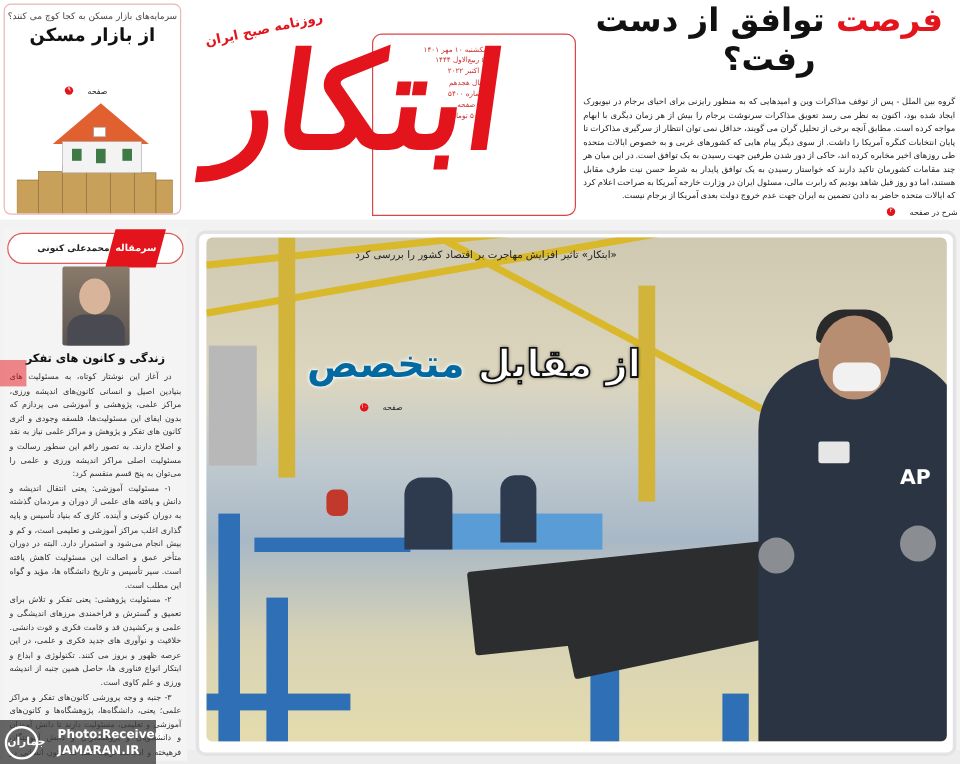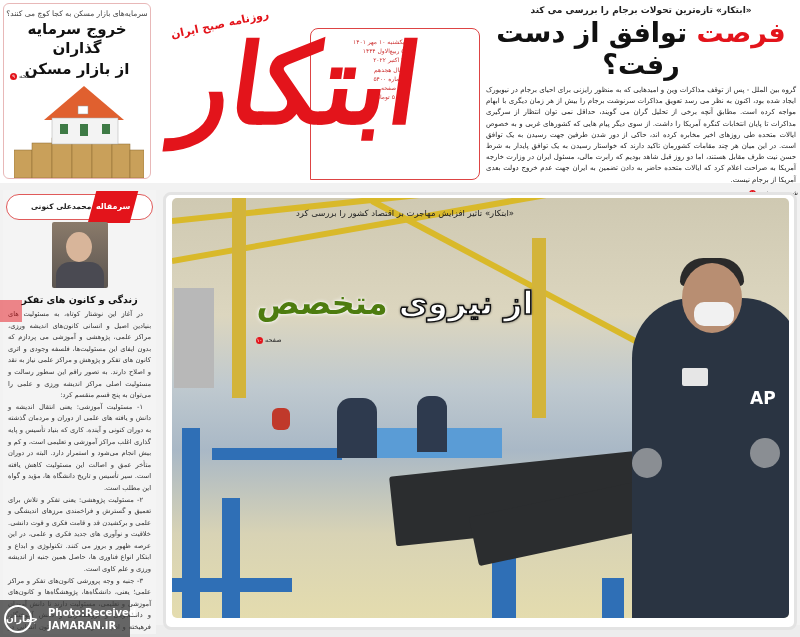--- a/index.html
+++ b/index.html
@@ -14,21 +14,21 @@
   
   .topband { position: absolute; left: 0; top: 0; width: 800px; height: 183px; background: #ffffff; }
 
   
   .promo {
     position: absolute; left: 3px; top: 3px; width: 148px; height: 176px;
     border: 1.5px solid #e8b8b8; border-radius: 6px; background: #fff; overflow: hidden;
   }
   .promo .kicker { direction: rtl; text-align: center; font-size: 7.5px; color: #444; margin-top: 5px; }
   .promo .title { direction: rtl; text-align: center; font-size: 15px; font-weight: bold; color: #111; line-height: 19px; margin-top: 2px; }
-  .page-ref { direction: rtl; display: flex; align-items: flex-end; gap: 2px; font-size: 6.5px; color: #222; }
+  .page-ref { direction: rtl; display: flex; align-items: flex-start; gap: 12px; font-size: 6.5px; color: #222; margin-left: 44px; }
   .page-ref .dot { width: 7px; height: 7px; border-radius: 50%; background: #e3141b; color: #fff; font-size: 5px; text-align: center; line-height: 7px; }
   .promo .page-ref { position: absolute; left: 6px; top: 68px; }
   .house { position: absolute; left: 10px; top: 74px; width: 130px; height: 100px; }
 
   
   .masthead { position: absolute; left: 160px; top: 0; width: 320px; height: 183px; }
   .logo-text {
     position: absolute; left: 18px; top: 10px;
     font-family: "DejaVu Serif", serif; font-size: 110px; font-weight: bold; color: #e3141b;
     direction: rtl; line-height: 150px; letter-spacing: -6px; transform: skewX(-8deg);
@@ -41,21 +41,21 @@
     border-bottom-right-radius: 8px;
   }
   .datebox ul { list-style: none; position: absolute; left: 42px; top: 8px; direction: rtl; text-align: right; }
   .datebox li { font-size: 6px; color: #c33; line-height: 9.2px; }
 
   
   .lead { position: absolute; left: 484px; top: 0; width: 314px; height: 183px; direction: rtl; }
   .lead .kicker { text-align: center; font-size: 9px; font-weight: bold; color: #222; margin-top: 5px; }
   .lead .headline { text-align: center; font-size: 27px; font-weight: bold; color: #111; margin-top: 2px; line-height: 32px; }
   .lead .headline .red { color: #e3141b; }
-  .lead .body { font-size: 7px; color: #222; line-height: 11.2px; text-align: justify; margin-top: 4px; padding: 0 2px; }
+  .lead .body { font-size: 7px; color: #222; line-height: 11.2px; text-align: justify; margin-top: 14px; padding: 0 2px; font-family: Liberation Serif, serif; }
   .lead .page-ref { margin-top: 3px; }
 
   
   .editorial { position: absolute; left: 3px; top: 190px; width: 153px; height: 444px; background: #f4f4f4; overflow: hidden; }
   .ed-banner { position: relative; height: 26px; margin: 4px 3px 0 3px; border: 1.3px solid #e05a5a; border-radius: 14px; background: #fff; }
   .ed-banner .tag {
     position: absolute; right: 18px; top: -4px; width: 42px; height: 32px; background: #e3141b;
     transform: skewX(-15deg); color: #fff; font-size: 8px; font-weight: bold; text-align: center; line-height: 32px;
   }
   .ed-banner .tag span { display: inline-block; transform: skewX(15deg); }
@@ -95,33 +95,32 @@
   .photo-h1 {
     position: absolute; left: 176px; top: 220px; width: 370px; text-align: center; direction: rtl;
     font-size: 32px; font-weight: bold; color: #fff; line-height: 42px;
     -webkit-text-stroke: 1.5px #111; text-shadow: 0 0 3px #111, 1px 1px 0 #111;
   }
   .photo-h2 {
     position: absolute; left: 250px; top: 282px; width: 290px; text-align: center; direction: rtl;
     font-size: 32px; font-weight: bold; line-height: 42px;
   }
   .photo-h2 .white { color: #fff; -webkit-text-stroke: 1.5px #111; text-shadow: 0 0 3px #111; }
-  .photo-h2 .red { color: #4d7c0f; text-shadow: 0 0 2px #fff, 0 0 4px #fff; }
+  .photo-h2 .red { color: #0369a1; text-shadow: 0 0 2px #fff, 0 0 4px #fff; }
   .photo .page-ref { position: absolute; left: 84px; top: 138px; }
 </style>
 </head>
 <body>
 
 <div class="page">
 
   <div class="topband">
 
     <div class="promo">
       <div class="kicker">سرمایه‌های بازار مسکن به کجا کوچ می کنند؟</div>
-      <div class="title">خروج سرمایه گذاران</div>
       <div class="title">از بازار مسکن</div>
       <div class="page-ref">
         <span>صفحه</span>
         <span class="dot">۹</span>
       </div>
       <svg class="house" viewBox="0 0 130 100">
         <g fill="#c9a05a" stroke="#8a6a30" stroke-width="0.5">
           <rect x="0" y="72" width="18" height="28"></rect>
             <rect x="18" y="65" width="20" height="35"></rect>
           <rect x="38" y="60" width="20" height="40"></rect>
@@ -149,21 +148,20 @@
           <li>شماره ۵۴۰۰</li>
           <li>۱۲ صفحه</li>
           <li>۵۰۰۰ تومان</li>
         </ul>
       </div>
       <div class="logo-text">ابتکار</div>
       <div class="logo-sub">روزنامه صبح ایران</div>
     </div>
 
     <div class="lead">
-      <div class="kicker">«ابتکار» تازه‌ترین تحولات برجام را بررسی می کند</div>
       <div class="headline">
         <span class="red">فرصت</span>
         <span>توافق از دست رفت؟</span>
       </div>
       <div class="body">گروه بین الملل - پس از توقف مذاکرات وین و امیدهایی که به منظور رایزنی برای احیای برجام در نیویورک ایجاد شده بود، اکنون به نظر می رسد تعویق مذاکرات سرنوشت برجام را بیش از هر زمان دیگری با ابهام مواجه کرده است. مطابق آنچه برخی از تحلیل گران می گویند، حداقل نمی توان انتظار از سرگیری مذاکرات تا پایان انتخابات کنگره آمریکا را داشت. از سوی دیگر پیام هایی که کشورهای غربی و به خصوص ایالات متحده طی روزهای اخیر مخابره کرده اند، حاکی از دور شدن طرفین جهت رسیدن به یک توافق است. در این میان هر چند مقامات کشورمان تاکید دارند که خواستار رسیدن به یک توافق پایدار به شرط حسن نیت طرف مقابل هستند، اما دو روز قبل شاهد بودیم که رابرت مالی، مسئول ایران در وزارت خارجه آمریکا به صراحت اعلام کرد که ایالات متحده حاضر به دادن تضمین به ایران جهت عدم خروج دولت بعدی آمریکا از برجام نیست.</div>
       <div class="page-ref">
         <span>شرح در صفحه</span>
         <span class="dot">۲</span>
       </div>
     </div>
@@ -223,21 +221,21 @@
     <div class="worker-glove" style="left:578px;top:240px;"></div>
 
     <div class="page-ref">
       <span>صفحه</span>
       <span class="dot">۱۰</span>
     </div>
   </div>
 
   <div class="photo-kicker">«ابتکار» تاثیر افزایش مهاجرت بر اقتصاد کشور را بررسی کرد</div>
   <div class="photo-h2">
-    <span class="white">از نیروی</span>
+    <span class="white">از مقابل</span>
     <span class="red">متخصص</span>
   </div>
 
   <div class="wm-top"></div>
   <div class="wm-bottom">
     <div class="wm-logo">جماران</div>
     <div>
       <div class="wm-text">Photo:Received</div>
       <div class="wm-text">JAMARAN.IR</div>
     </div>

